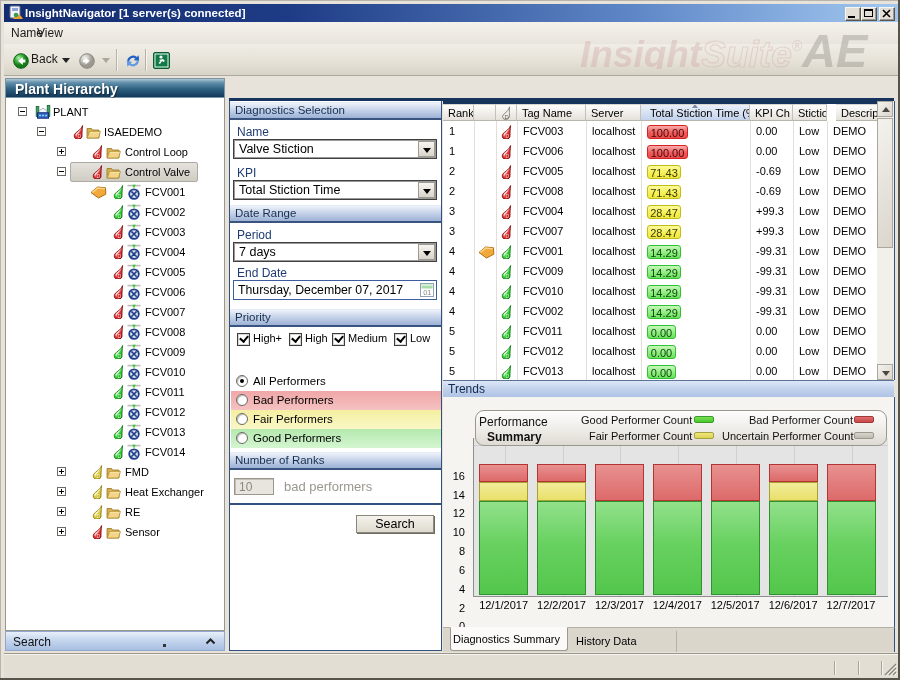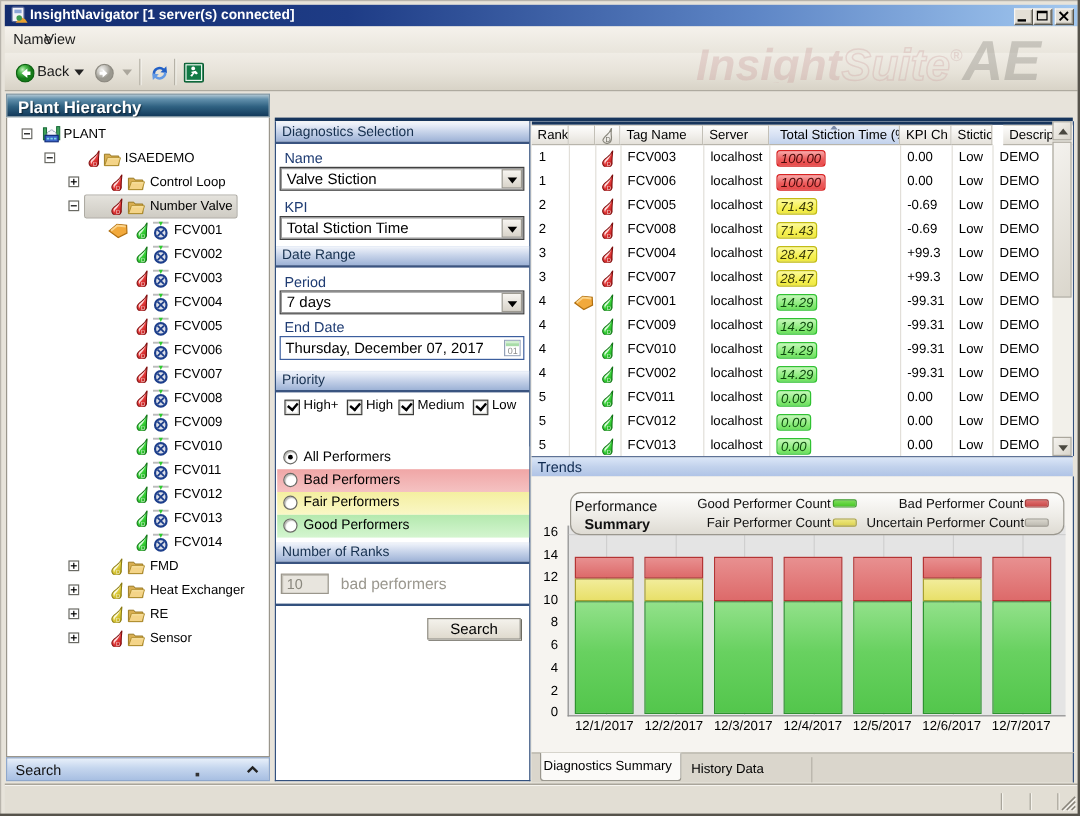--- a/index.html
+++ b/index.html
@@ -51,33 +51,33 @@
 .rrow{position:absolute;left:1px;width:210px;height:19px;}
 .radio{position:absolute;left:5px;top:3px;width:12px;height:12px;border-radius:50%;background:#fff;border:1px solid #6A6A66;box-shadow:inset 1px 1px 1px #B8B8B4;box-sizing:border-box;}
 .radio.sel:after{content:"";position:absolute;left:3px;top:3px;width:4px;height:4px;border-radius:50%;background:#000;}
 .rlab{position:absolute;left:22px;top:3px;font-size:11.5px;color:#000;}
 
 #tablearea{left:442px;top:100px;width:451px;height:279px;background:#fff;border-right:1px solid #33517E;box-sizing:content-box;overflow:hidden;}
 .th{position:absolute;top:3px;height:17px;overflow:hidden;background:linear-gradient(180deg,#FDFDFC 0%,#F2F0EC 50%,#E4E1DA 100%);border-right:1px solid #C3C0B7;border-bottom:1px solid #B8B5AC;border-top:1px solid #D8D5CC;box-sizing:border-box;}
 .th span{position:absolute;left:5px;top:2px;font-size:11px;color:#000;white-space:nowrap;}
 .td{position:absolute;font-size:11px;color:#000;white-space:nowrap;}
 .vline{position:absolute;top:20px;width:1px;height:259px;background:#E2DFD9;}
-.badge{position:absolute;height:14px;border-radius:3px;font-size:11px;text-align:center;line-height:14px;box-sizing:border-box;font-style:italic;}
+.badge{position:absolute;height:14px;border-radius:3px;font-size:11px;text-align:center;line-height:14px;box-sizing:border-box;}
 .b-red{background:linear-gradient(180deg,#F8ACAC 0%,#EE5C5C 55%,#E84A4A 100%);border:1px solid #D82222;color:#480808;}
 .b-yel{background:linear-gradient(180deg,#FCFA9C 0%,#F6F052 60%,#EEE840 100%);border:1px solid #C2BC14;color:#3C3C0A;}
 .b-grn{background:linear-gradient(180deg,#C6F8BA 0%,#8CEC7C 60%,#6CE05C 100%);border:1px solid #30C232;color:#0E4A0E;}
 
 .sbtn{position:absolute;width:16px;height:16px;background:linear-gradient(135deg,#F4F2EE,#DAD6CC);border:1px solid #ABA79D;box-sizing:border-box;}
 
 #trends{left:442px;top:379px;width:451px;height:17px;background:linear-gradient(180deg,#DCE7F8 0%,#C2D2EC 50%,#AFC3E6 100%);border-top:1px solid #5E7296;box-sizing:border-box;}
 #trends span{position:absolute;left:5px;top:1px;font-size:12px;color:#0F2A50;}
 
 #chart{left:442px;top:396px;width:451px;height:230px;background:#F6F4F0;border-right:1px solid #33517E;box-sizing:content-box;}
 #plot{position:absolute;left:30px;top:41px;width:414px;height:158px;background:#E4E4E4;border-left:1px solid #8E8E8E;border-bottom:1px solid #8E8E8E;box-sizing:content-box;}
-.ylab{position:absolute;font-size:11px;color:#000;text-align:right;width:21px;}
+.ylab{position:absolute;font-size:11px;color:#000;text-align:right;width:21px;margin-top:32px;}
 .xlab{position:absolute;top:202px;font-size:11px;color:#000;width:60px;text-align:center;}
 .gridv{position:absolute;top:0;width:1px;background:#CFCFCF;}
 .bar{position:absolute;box-sizing:border-box;}
 .bar-g{background:linear-gradient(180deg,#92E18A 0%,#68D160 45%,#53C64C 100%);border:1px solid #2E9230;}
 .bar-y{background:linear-gradient(180deg,#F2EC9A 0%,#E8E06A 100%);border:1px solid #A8A030;}
 .bar-r{background:linear-gradient(180deg,#E89090 0%,#DD6A6A 100%);border:1px solid #B43434;}
 #legend{position:absolute;left:32px;top:13px;width:412px;height:36px;background:linear-gradient(180deg,#FDFDFC 0%,#EEECE7 55%,#DEDBD3 100%);border:1px solid #9A978E;border-radius:9px;box-sizing:border-box;}
 .leg-t{position:absolute;font-size:11px;white-space:nowrap;color:#111;}
 .swatch{position:absolute;width:20px;height:7px;border-radius:2px;box-sizing:border-box;}
 
@@ -239,21 +239,21 @@
             </defs>
             <path d="M9.6 0.6 C 8.2 3.6 7.0 4.7 5.0 6.2 C 3.0 7.7 1.3 8.9 1.3 10.4 A 3.9 3.5 0 1 0 9.0 10.4 C 8.9 7.5 9.2 4.4 9.6 0.6 Z" fill="url(#dgred)" stroke="#7E0D0D" stroke-width="0.9"></path>
             <path d="M8.4 2.6 C 7.4 4.8 6.2 5.9 4.6 7.1 C 3.3 8.1 2.6 9.1 2.6 10.1 C 2.6 10.9 2.9 11.6 3.5 12.1 C 3.1 10.9 3.6 9.8 5.0 8.7 C 6.4 7.5 7.8 5.2 8.4 2.6 Z" fill="rgba(255,255,255,0.8)"></path>
             <text x="4.6" y="13" font-size="5" font-family="Liberation Sans" fill="rgba(255,255,255,.8)">D</text>
           </svg>
           <svg class="abs" style="left:100px;top:4px" width="15" height="13" viewBox="0 0 15 13">
             <path d="M1 2.5 L5.5 2.5 L6.5 4 L13 4 L13 12 L1 12 Z" fill="#D8AE52" stroke="#96761E" stroke-width="0.8"></path>
             <path d="M3.5 5.5 L14.4 5.5 L12.5 12 L1.2 12 Z" fill="#F4D488" stroke="#AE8C2C" stroke-width="0.8"></path>
             <path d="M3.8 6.3 L13.5 6.3" stroke="#FBE6A8" stroke-width="1"></path>
           </svg>
-          <span class="tlabel" style="left:119px">Number Valve</span>
+          <span class="tlabel" style="left:119px">Control Valve</span>
         </div>
 <div class="trow" style="top:84px">
           <svg class="abs" style="left:84px;top:4px" width="17" height="13" viewBox="0 0 17 13">
             <path d="M1 6.5 L7.5 1 L15.5 1.8 L15.8 8.2 L8.5 12 Z" fill="#F2A93B" stroke="#B06F10" stroke-width="1"></path>
             <path d="M2.5 6.3 L7.8 2 L14.8 2.7" fill="none" stroke="#FBD389" stroke-width="1.6"></path>
           </svg>
           <svg class="abs" style="left:107px;top:3px" width="11" height="14" viewBox="0 0 11 14">
             <defs>
               <linearGradient id="dggreen" x1="0" y1="0" x2="0.6" y2="1">
                 <stop offset="0%" stop-color="#D2FAC8"></stop>

